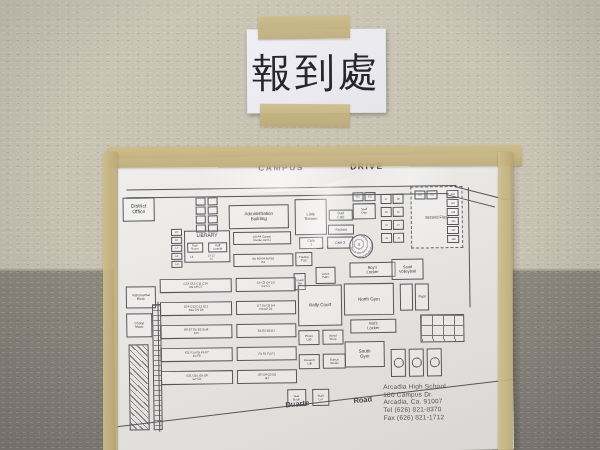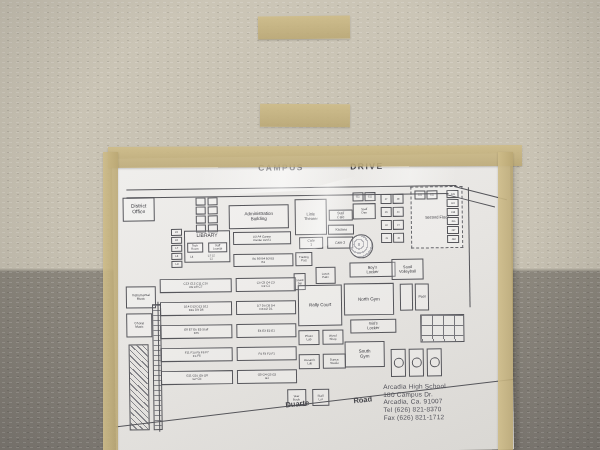--- a/index.html
+++ b/index.html
@@ -58,20 +58,23 @@
   .street-label{position:absolute;color:#46464b;font-weight:bold;white-space:nowrap;}
   #school-info{position:absolute;left:268px;top:228px;font-size:6.5px;line-height:1.18;
     color:#52525a;letter-spacing:.2px;}
 </style>
 </head>
 <body>
 
 <div class="photo">
 
   <div class="tape" style="left:258px;top:16px;width:92px;height:23px;transform:rotate(-.6deg);"></div>
+  <div class="sign-paper">
+    <div class="sign-text">報到處</div>
+  </div>
   <div class="tape" style="left:260px;top:104px;width:90px;height:23px;transform:rotate(.4deg);"></div>
 
   <div class="sheet">
     <div id="map-canvas">
         <div class="bx" style="left: 10px; top: 39px; width: 32px; height: 24px;">
           <span class="bl" style="width: 48px; transform: scale(0.625);">District Office</span>
         </div>
         <div class="bx" style="left: 83px; top: 40px; width: 10px; height: 8px;"></div>
         <div class="bx" style="left: 95px; top: 40px; width: 10px; height: 8px;"></div>
         <div class="bx" style="left: 83px; top: 49px; width: 10px; height: 8px;"></div>

